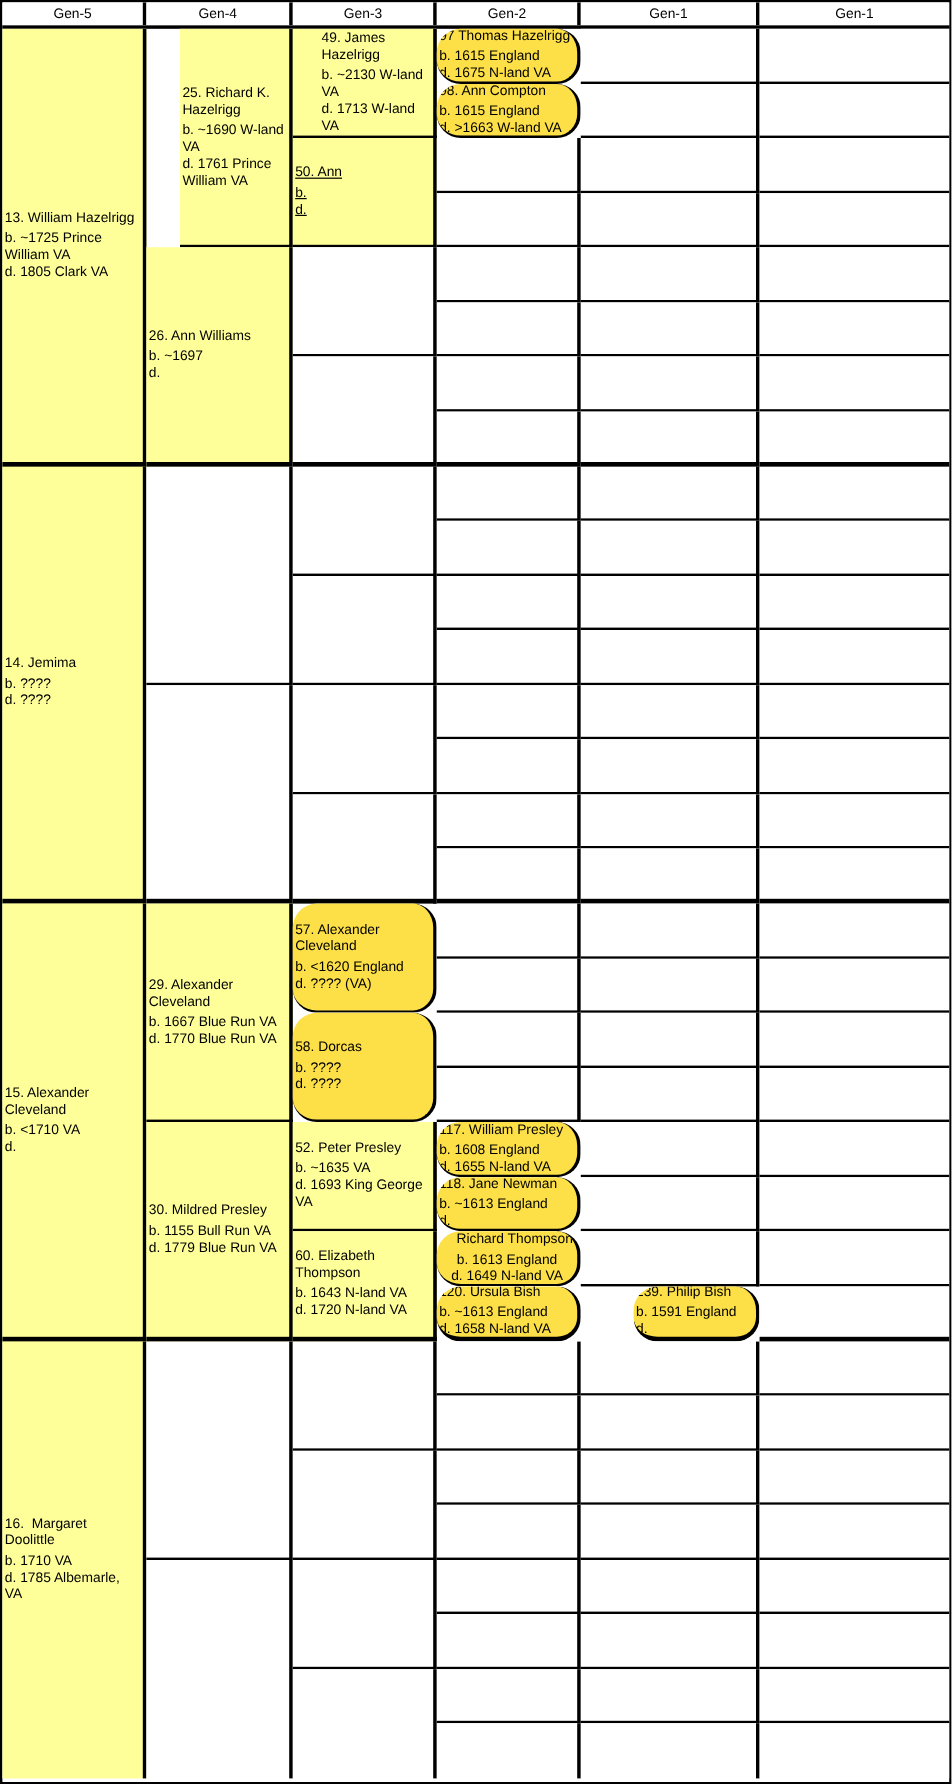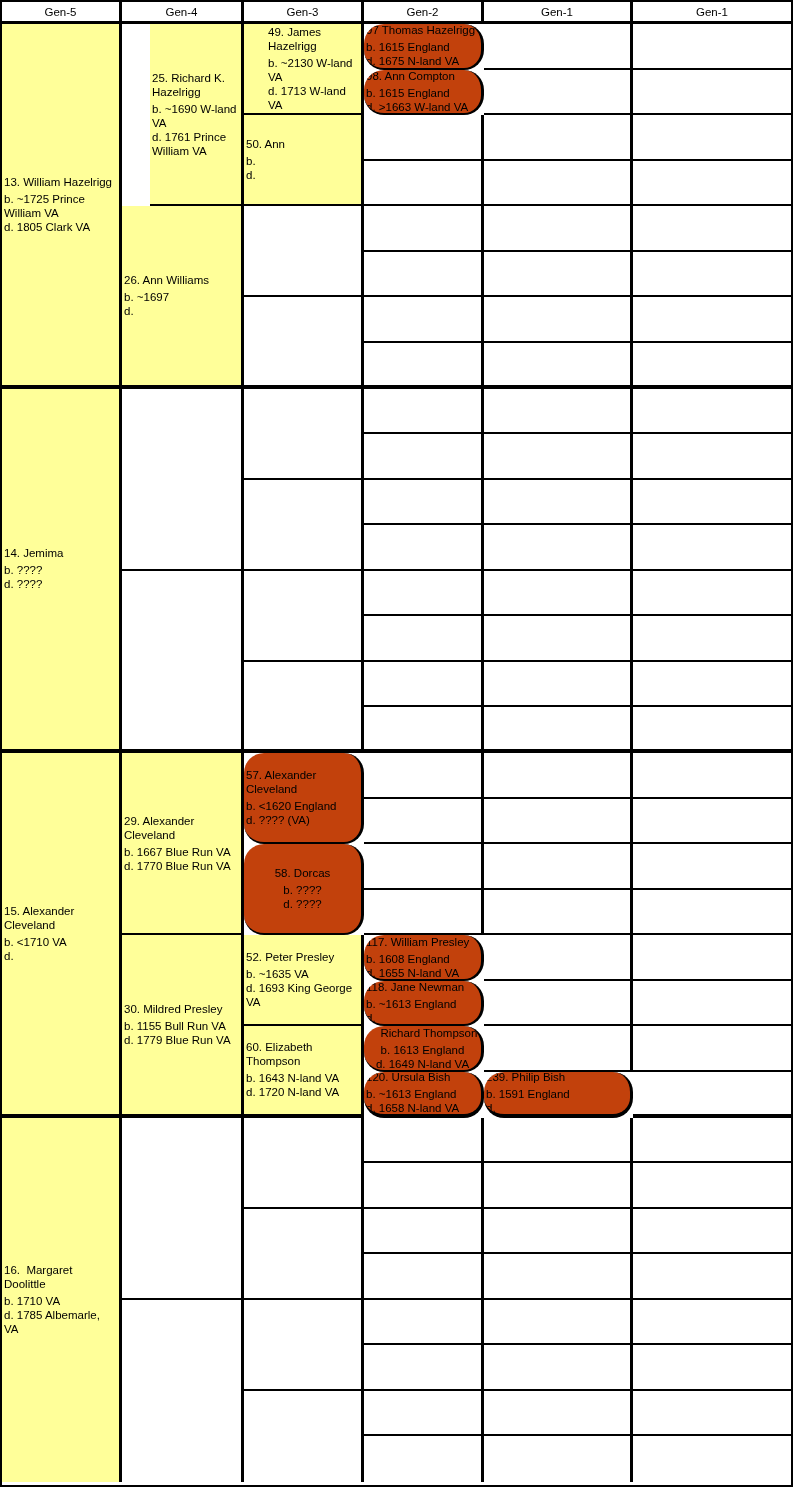--- a/index.html
+++ b/index.html
@@ -24,21 +24,21 @@
   .cell{
     border-right:3px solid #000;border-bottom:2px solid #000;
     box-sizing:border-box;overflow:hidden;
     display:flex;flex-direction:column;justify-content:center;
     padding:1px 2px;background:#fff;
   }
   .cell.lastcol{border-right:none;}
   .cell.secend{border-bottom:4px solid #000;}
   .cell.lastrow{border-bottom:none;}
   .cell.pale{background:#FFFF99;}
-  .cell.bright{background:#c2410c;border-radius:20px;}
+  .cell.bright{background:#fde047;border-radius:20px;}
   .pname,.pline{font-size:11.5px;line-height:14px;white-space:pre-wrap;word-wrap:break-word;}
   .pname{margin-bottom:3px;}
 </style>
 </head>
 <body>
 
 <div class="chart">
   <div class="hdr">
     <div class="hdr-cell">Gen-5</div>
     <div class="hdr-cell">Gen-4</div>
@@ -90,37 +90,37 @@
         <div class="pline">b. 1155 Bull Run VA</div>
         <div class="pline">d. 1779 Blue Run VA</div>
       </div>
       <div class="cell" style="grid-area: 25 / 2 / span 4;"></div>
       <div class="cell lastrow" style="grid-area: 29 / 2 / span 4;"></div>
       <div class="cell pale" style="grid-area: 1 / 3 / span 2; padding-left: 24px;">
         <div class="pname">49. James Hazelrigg</div>
         <div class="pline">b. ~2130 W-land VA</div>
         <div class="pline">d. 1713 W-land VA</div>
       </div>
-      <div class="cell pale" style="grid-area: 3 / 3 / span 2;">
+      <div class="cell pale" style="grid-area: 3 / 3 / span 2; text-decoration: underline;">
         <div class="pname">50. Ann</div>
         <div class="pline">b.</div>
         <div class="pline">d.</div>
       </div>
       <div class="cell" style="grid-area: 5 / 3 / span 2;"></div>
       <div class="cell secend" style="grid-area: 7 / 3 / span 2;"></div>
       <div class="cell" style="grid-area: 9 / 3 / span 2;"></div>
       <div class="cell" style="grid-area: 11 / 3 / span 2;"></div>
       <div class="cell" style="grid-area: 13 / 3 / span 2;"></div>
       <div class="cell secend" style="grid-area: 15 / 3 / span 2;"></div>
       <div class="cell bright" style="grid-area: 17 / 3 / span 2;">
         <div class="pname">57. Alexander Cleveland</div>
         <div class="pline">b. &lt;1620 England</div>
         <div class="pline">d. ???? (VA)</div>
       </div>
-      <div class="cell bright" style="grid-area: 19 / 3 / span 2; text-align: center;">
+      <div class="cell bright" style="grid-area: 19 / 3 / span 2;">
         <div class="pname">58. Dorcas</div>
         <div class="pline">b. ????</div>
         <div class="pline">d. ????</div>
       </div>
       <div class="cell pale" style="grid-area: 21 / 3 / span 2;">
         <div class="pname">52. Peter Presley</div>
         <div class="pline">b. ~1635 VA</div>
         <div class="pline">d. 1693 King George VA</div>
       </div>
       <div class="cell pale secend" style="grid-area: 23 / 3 / span 2;">
@@ -204,21 +204,21 @@
       <div class="cell" style="grid-area: 14 / 5 / span 1;"></div>
       <div class="cell" style="grid-area: 15 / 5 / span 1;"></div>
       <div class="cell secend" style="grid-area: 16 / 5 / span 1;"></div>
       <div class="cell" style="grid-area: 17 / 5 / span 1;"></div>
       <div class="cell" style="grid-area: 18 / 5 / span 1;"></div>
       <div class="cell" style="grid-area: 19 / 5 / span 1;"></div>
       <div class="cell" style="grid-area: 20 / 5 / span 1;"></div>
       <div class="cell" style="grid-area: 21 / 5 / span 1;"></div>
       <div class="cell" style="grid-area: 22 / 5 / span 1;"></div>
       <div class="cell" style="grid-area: 23 / 5 / span 1;"></div>
-      <div class="cell bright secend" style="grid-area: 24 / 5 / span 1;">
+      <div class="cell bright secend" style="grid-area: 24 / 5 / span 1; margin-left: 44px;">
         <div class="pname">239. Philip Bish</div>
         <div class="pline">b. 1591 England</div>
         <div class="pline">d.</div>
       </div>
       <div class="cell" style="grid-area: 25 / 5 / span 1;"></div>
       <div class="cell" style="grid-area: 26 / 5 / span 1;"></div>
       <div class="cell" style="grid-area: 27 / 5 / span 1;"></div>
       <div class="cell" style="grid-area: 28 / 5 / span 1;"></div>
       <div class="cell" style="grid-area: 29 / 5 / span 1;"></div>
       <div class="cell" style="grid-area: 30 / 5 / span 1;"></div>

